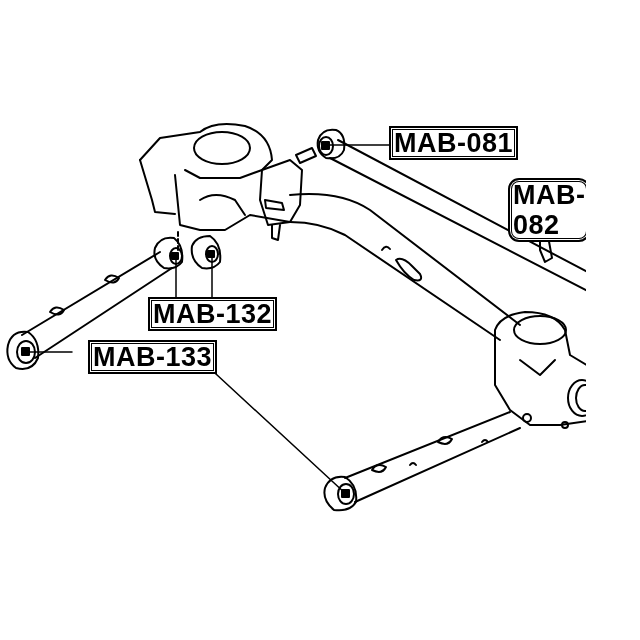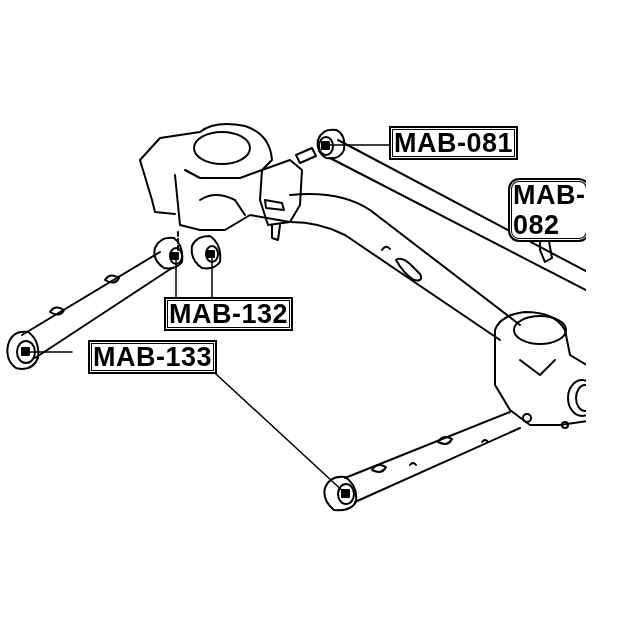--- a/index.html
+++ b/index.html
@@ -106,15 +106,15 @@
       <path d="M614 212 L614 300"></path>
       <path d="M176 256 L176 298"></path>
       <path d="M212 254 L212 298"></path>
       <path d="M26 352 L72 352"></path>
       <path d="M203 362 L346 494"></path>
     </g>
   </svg>
 
   <div class="label" style="left:389px; top:126px;">MAB-081</div>
   <div class="label" style="left:508px; top:178px;border-radius:11px;">MAB-082</div>
-  <div class="label" style="left:164px; top:297px;">MAB-132</div>
+  <div class="label" style="left:148px; top:297px;">MAB-132</div>
   <div class="label" style="left:88px; top:340px;">MAB-133</div>
 </div>
 
 </body></html>

